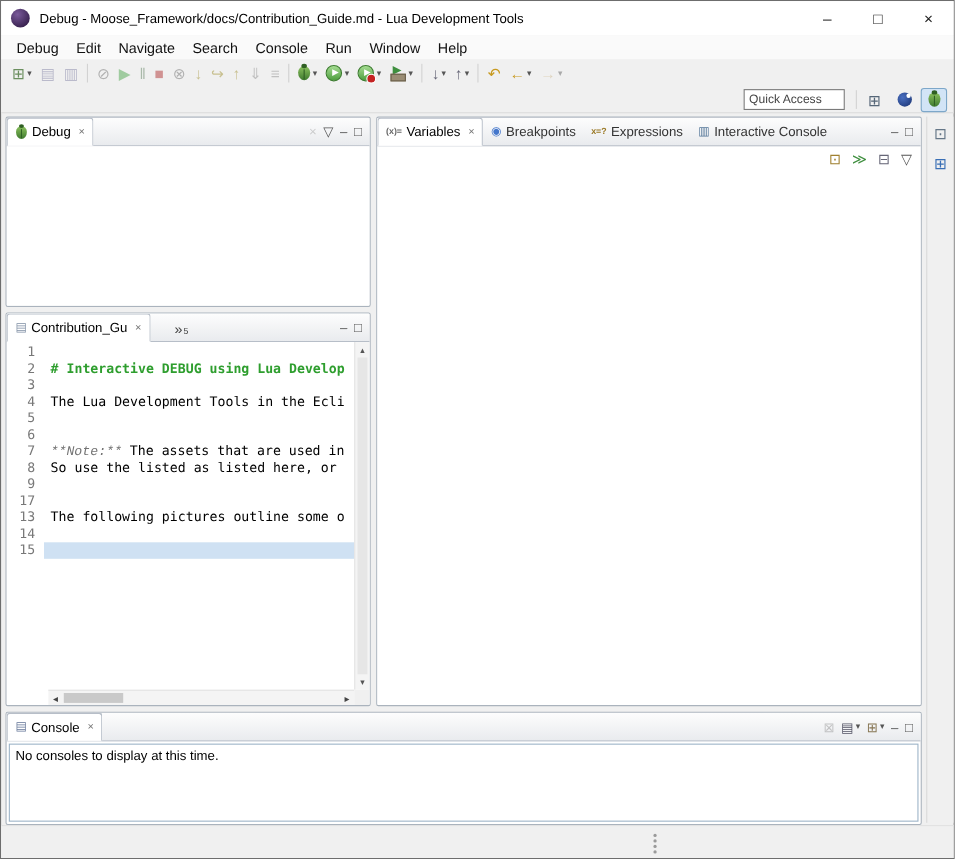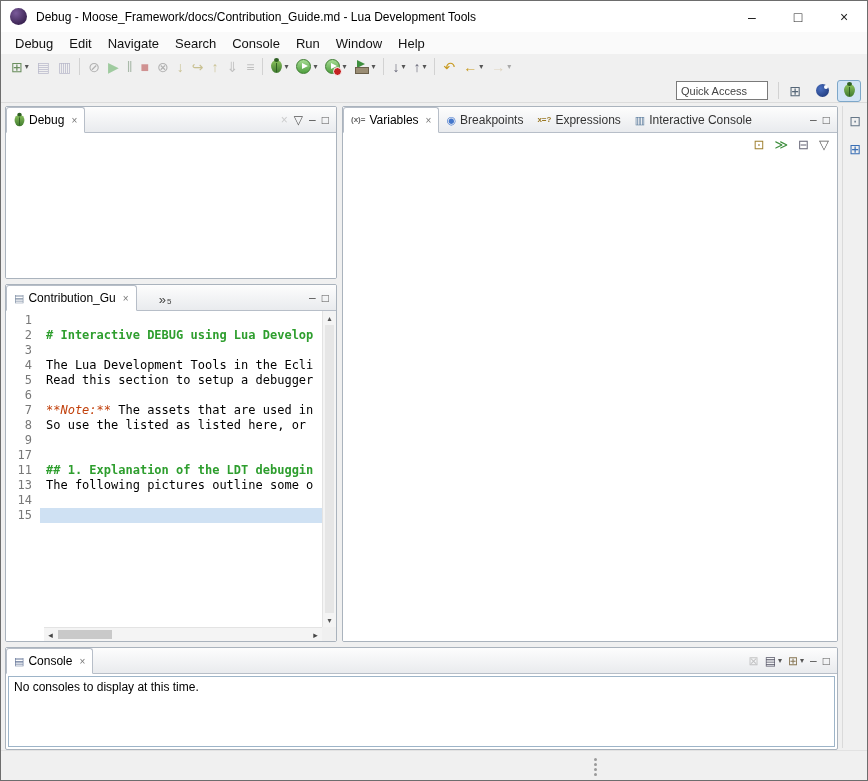--- a/index.html
+++ b/index.html
@@ -80,21 +80,21 @@
   .vars-body{position:absolute;top:48px;left:0;right:0;bottom:0;background:#fff;}
 
   
   .editor-body{position:absolute;top:26px;left:0;right:0;bottom:0;background:#fff;overflow:hidden;}
   .editor-lines{position:absolute;top:2px;left:0;right:14px;}
   .eline{display:flex;height:15px;line-height:15px;font-family:"DejaVu Sans Mono",monospace;font-size:12px;white-space:pre;padding-left:8px;}
   .lnum{width:26px;text-align:right;padding-right:8px;color:#787878;flex:none;}
   .ltext{flex:1;overflow:hidden;padding-left:6px;}
   .eline.current .ltext{background:#cfe1f3;}
   .seg-h{color:#2e9e2e;font-weight:bold;}
-  .seg-em{font-style:italic;color:#c2410c;}
+  .seg-em{font-style:italic;color:#737373;font-family:Liberation Mono, monospace;}
   .seg-p{color:#000;}
 
   
   .vsb{position:absolute;top:0;right:0;bottom:14px;width:14px;background:#f4f4f4;border-left:1px solid #e3e3e3;}
   .vsb .arr{height:14px;display:flex;align-items:center;justify-content:center;font-size:8px;color:#555;}
   .vsb .arr.bottom{position:absolute;bottom:0;left:0;right:0;}
   .vsb-thumb{position:absolute;top:14px;bottom:14px;left:2px;right:2px;background:#e6e6e6;}
   .hsb{position:absolute;left:38px;right:14px;bottom:0;height:14px;background:#f4f4f4;border-top:1px solid #e3e3e3;}
   .hsb .arr{position:absolute;top:0;width:13px;height:13px;display:flex;align-items:center;justify-content:center;font-size:9px;color:#444;}
   .hsb .arr.left{left:0;}
@@ -281,27 +281,26 @@
             <span class="glyph" style="color: rgb(85, 85, 85);">□</span>
           </span>
         </div>
     </div>
     <div class="editor-body">
       <div class="editor-lines">
           <div class="eline"><span class="lnum">1</span><span class="ltext"></span></div>
           <div class="eline"><span class="lnum">2</span><span class="ltext"><span class="seg-h"># Interactive DEBUG using Lua Develop</span></span></div>
           <div class="eline"><span class="lnum">3</span><span class="ltext"></span></div>
           <div class="eline"><span class="lnum">4</span><span class="ltext"><span class="seg-p">The Lua Development Tools in the Ecli</span></span></div>
-          <div class="eline"><span class="lnum">5</span><span class="ltext"><span class="seg-p">Read this section to setup a debugger</span></span></div>
+          <div class="eline"><span class="lnum">5</span></div>
           <div class="eline"><span class="lnum">6</span><span class="ltext"></span></div>
           <div class="eline"><span class="lnum">7</span><span class="ltext"><span class="seg-em">**Note:**</span><span class="seg-p"> The assets that are used in</span></span></div>
           <div class="eline"><span class="lnum">8</span><span class="ltext"><span class="seg-p">So use the listed as listed here, or </span></span></div>
           <div class="eline"><span class="lnum">9</span><span class="ltext"></span></div>
           <div class="eline"><span class="lnum">17</span><span class="ltext"></span></div>
-          <div class="eline"><span class="lnum">11</span><span class="ltext"><span class="seg-h">## 1. Explanation of the LDT debuggin</span></span></div>
           <div class="eline"><span class="lnum">13</span><span class="ltext"><span class="seg-p">The following pictures outline some o</span></span></div>
           <div class="eline"><span class="lnum">14</span><span class="ltext"></span></div>
           <div class="eline current"><span class="lnum">15</span><span class="ltext"></span></div>
         </div>
       <div class="vsb">
         <div class="arr">▴</div>
         <div class="vsb-thumb"></div>
         <div class="arr bottom">▾</div>
       </div>
       <div class="hsb">

